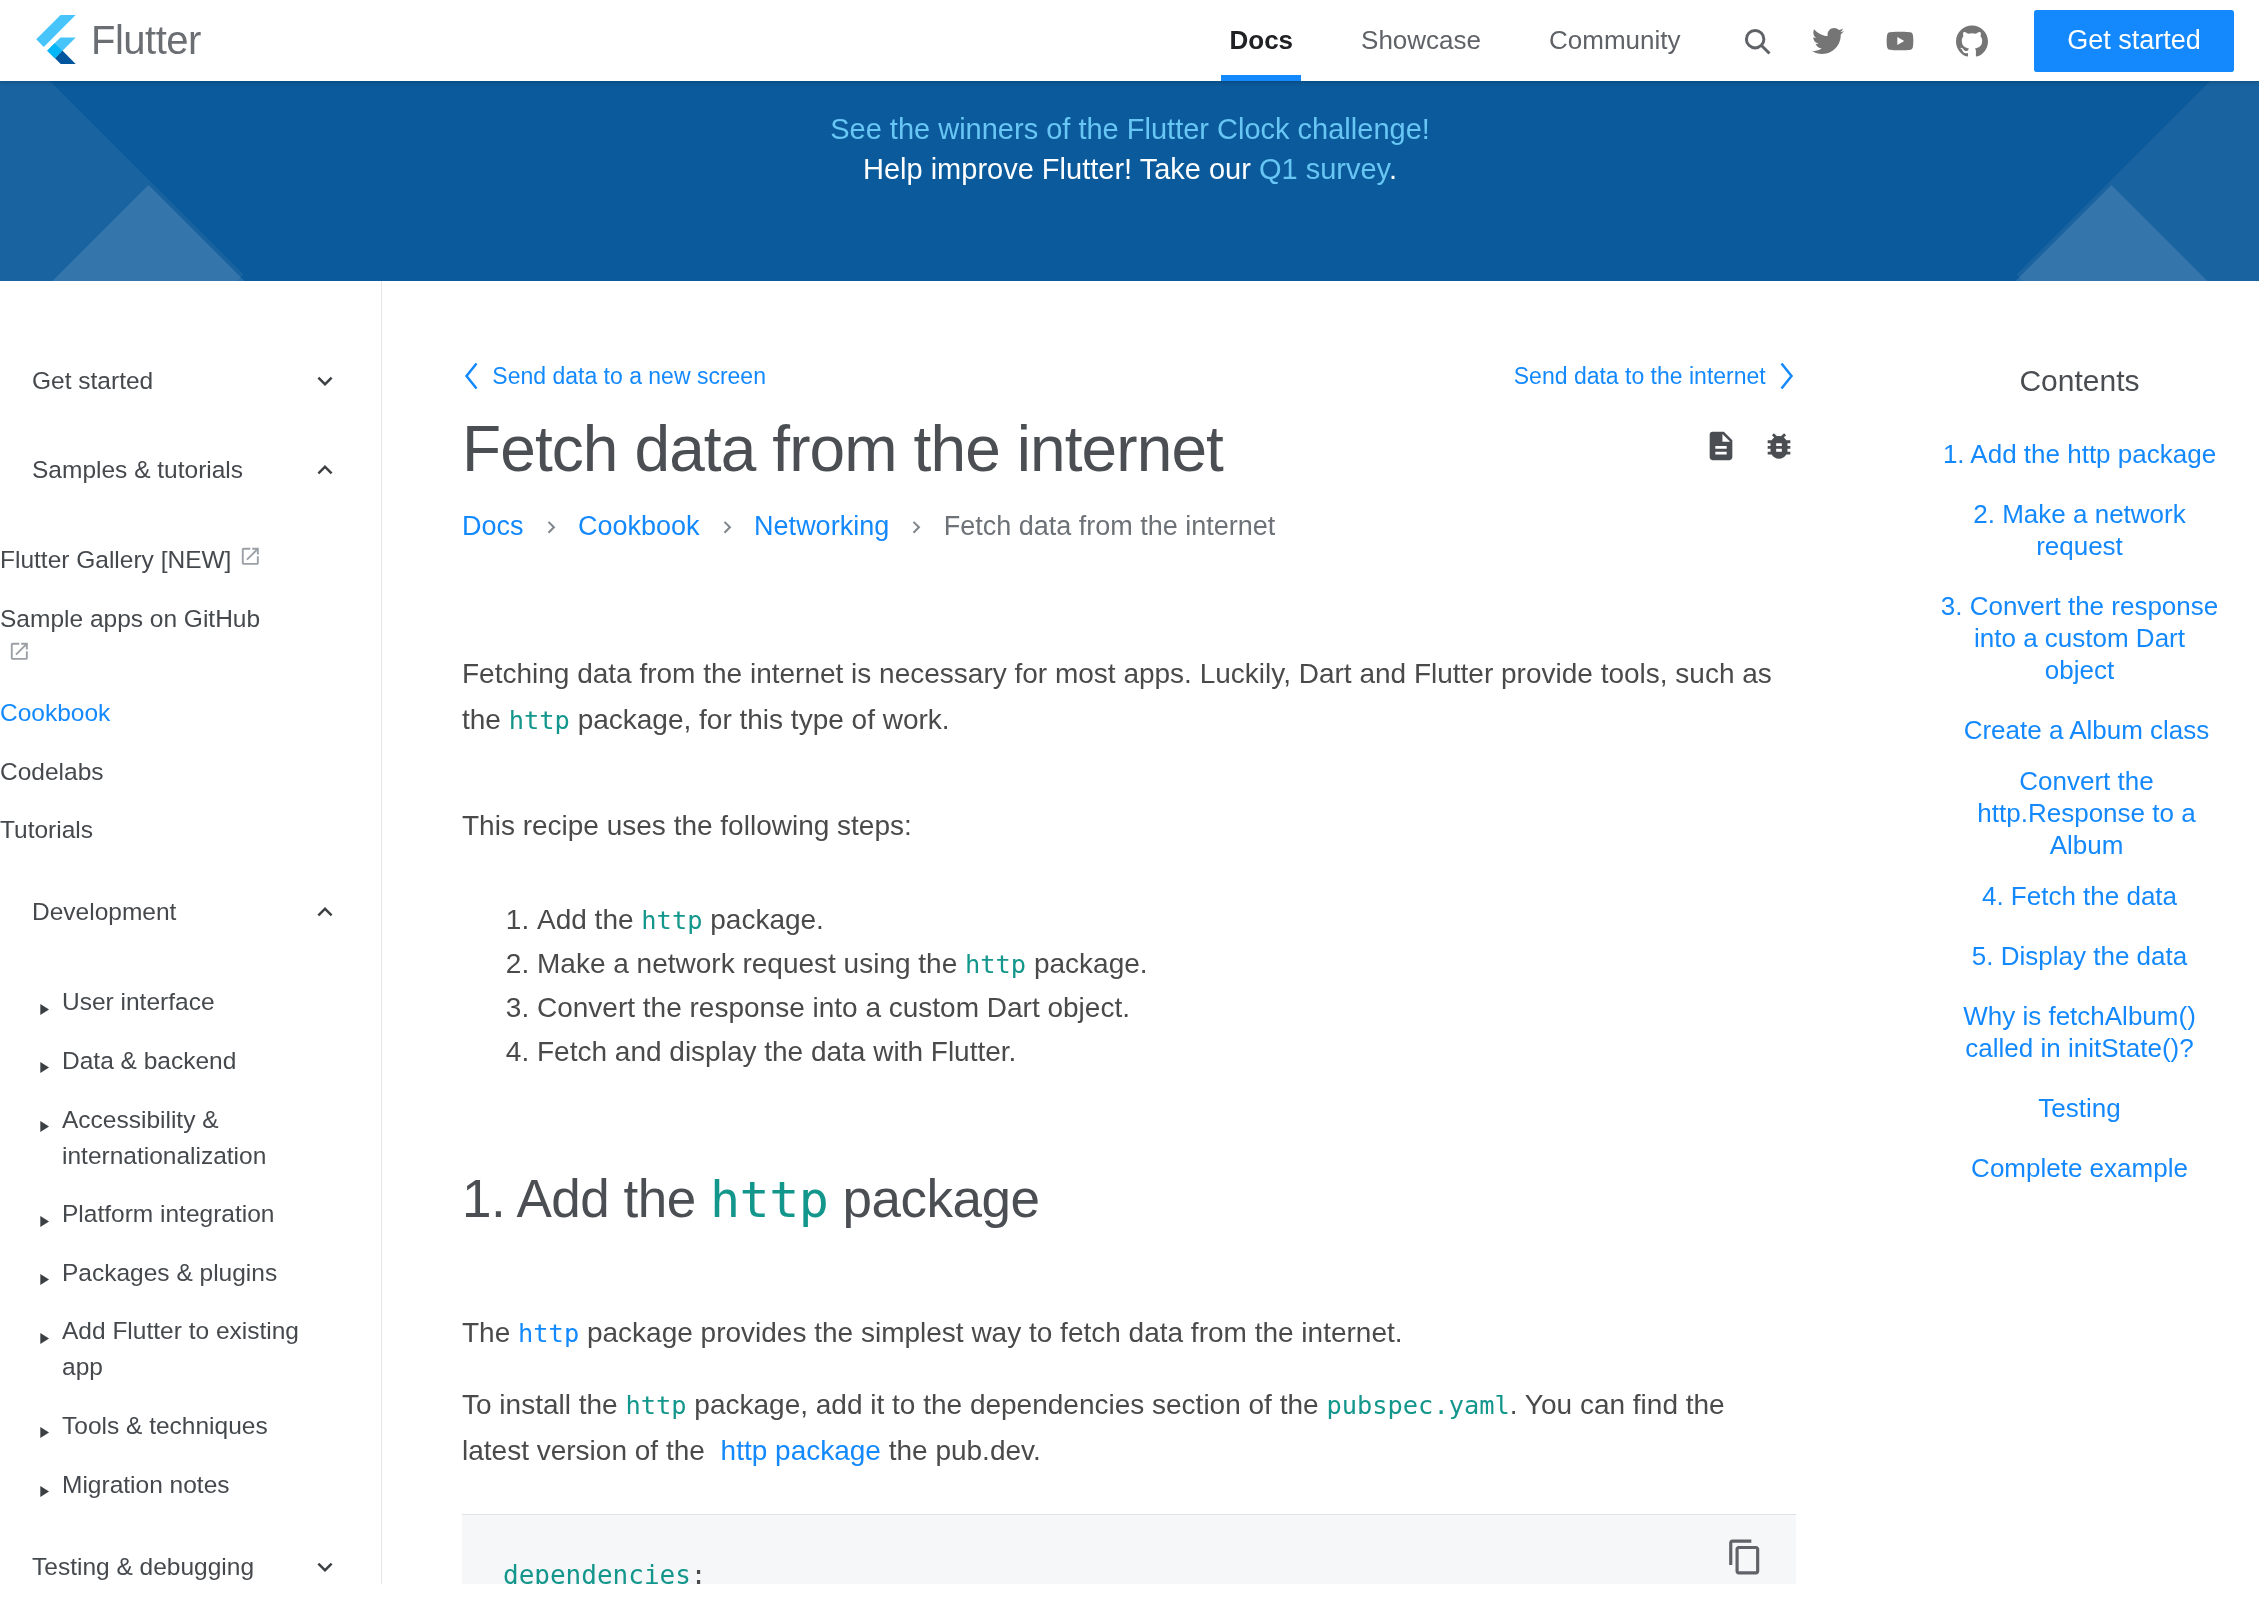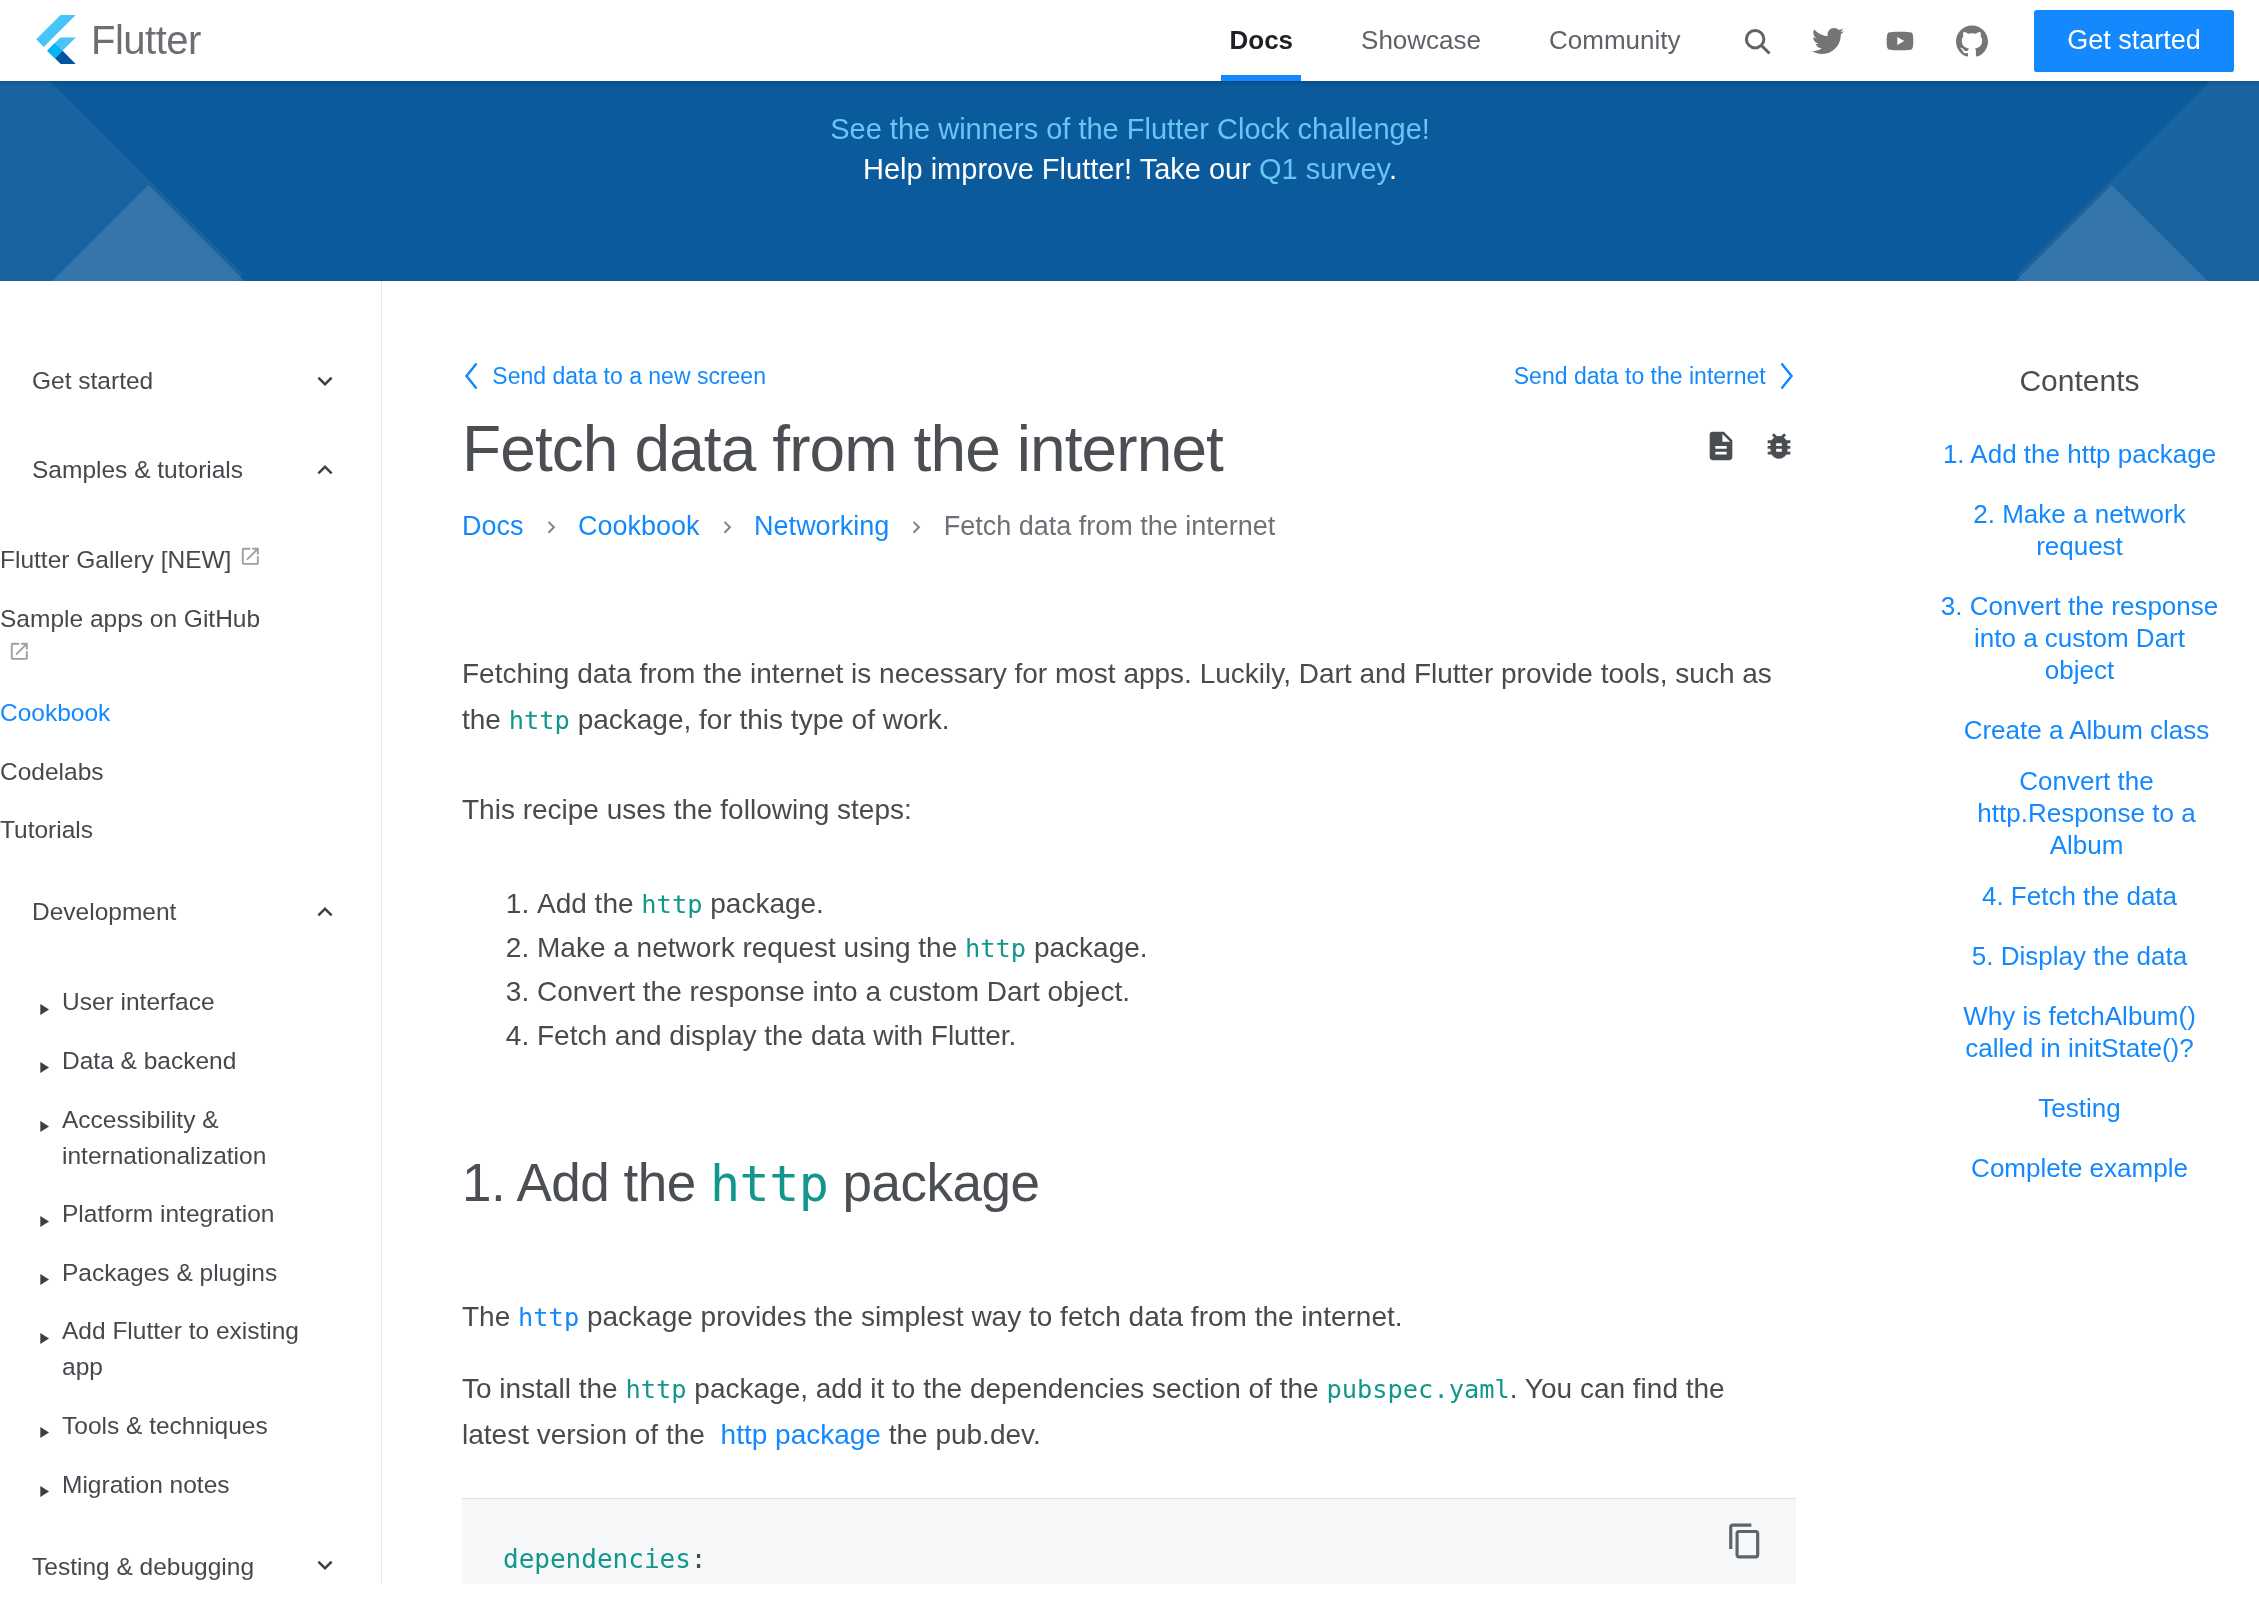--- a/index.html
+++ b/index.html
@@ -41,21 +41,21 @@
   .banner-link2 { color:#67c6f4; cursor:pointer; }
 
   
   .layout { display:flex; width:2260px; height:1303px; }
 
   
   .sidebar { width:382px; flex-shrink:0; border-right:0.9px solid #e4e7e9;
              padding-top:83px; font-size:24.5px; color:#45494d; overflow:hidden; }
   .side-section { display:flex; justify-content:space-between; align-items:center;
                   padding:0 41px 0 32px; margin-bottom:55px; cursor:pointer; line-height:34px; }
-  .side-section.wrap { align-items:flex-start; }
+  .side-section.wrap { align-items:center; }
   .side-section svg { width:30px; height:30px; fill:#3c4043; flex-shrink:0; }
   .side-sub { padding-right:38px; margin-bottom:22.6px;
               line-height:36px; cursor:pointer; }
   .side-sub .ext { display:inline-block; width:22.6px; height:22.6px; margin-left:7.5px; }
   .side-sub .ext svg { width:22.6px; height:22.6px; fill:#9aa0a6; }
   .side-sub.active-link { color:#1389fd; }
   .side-tree { padding-left:62px; padding-right:45px; margin-bottom:22.6px;
                position:relative; line-height:36px; cursor:pointer; }
   .side-tree .tri { position:absolute; left:34px; top:8.5px; }
   .side-tree .tri svg { width:19px; height:19px; fill:#3c4043; }
@@ -72,21 +72,21 @@
   .title-icons { display:flex; gap:24.5px; margin-top:15px; flex-shrink:0; margin-left:38px; }
   .title-icons svg { width:34px; height:34px; fill:#4a4e52; cursor:pointer; }
   .breadcrumb { margin-top:26px; display:flex; align-items:center; font-size:27px; }
   .crumb { color:#1389fd; cursor:pointer; }
   .crumb-last { color:#6d7278; }
   .crumb-sep { margin:0 15px; display:flex; }
   .crumb-sep svg { width:24.5px; height:24.5px; fill:#80868b; }
 
   .para { font-size:28px; line-height:46px; }
   .p-intro { margin-top:109px; }
-  .p-lead  { margin-top:44px; }
+  .p-lead  { margin-top:60px; }
   ol.steps { margin-top:49px; padding-left:75px; font-size:28px; line-height:44px; }
   .code { font-family:"DejaVu Sans Mono", monospace; color:#13968b; font-size:25.4px; }
   .code-link { font-family:"DejaVu Sans Mono", monospace; color:#1389fd; font-size:25.4px; cursor:pointer; }
   .text-link { color:#1389fd; cursor:pointer;margin-left:8px; }
   h2 { margin-top:94px; font-size:53px; font-weight:400; color:#4b4f54; letter-spacing:-0.5px; }
   h2 .code { font-size:50px; }
   .p2 { margin-top:81px; }
   .p3 { margin-top:26px; }
   .codeblock { margin-top:40px; background:#f6f7f9; border-top:1.9px solid #dfe3e8;
                padding:45px 41px; position:relative; height:264px; }

